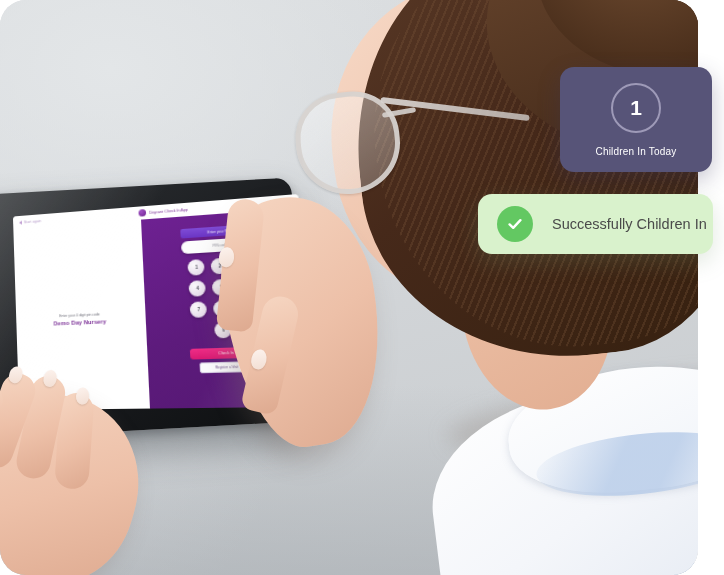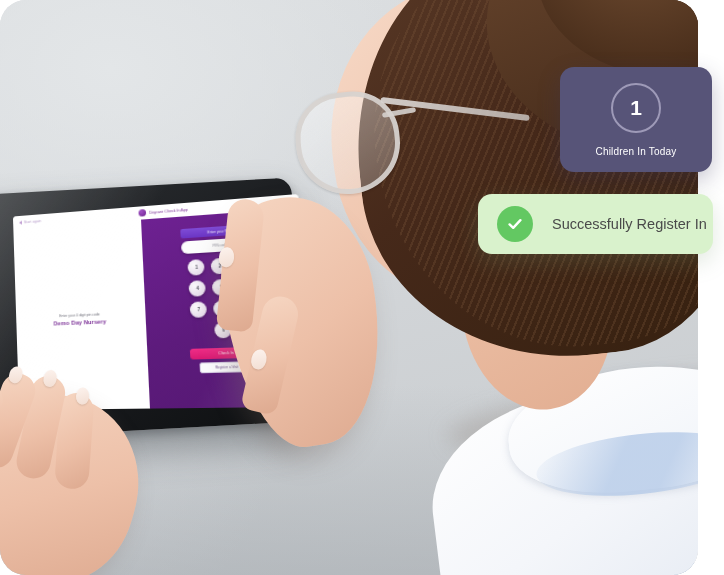--- a/index.html
+++ b/index.html
@@ -334,16 +334,16 @@
     </div>
     <span class="stat-label">Children In Today</span>
   </div>
 
   <div class="card-toast">
     <span class="check-circle">
       <svg width="20" height="20" viewBox="0 0 20 20" aria-hidden="true">
         <path d="M4.6 10.4 L8.2 13.8 L15.4 6.2" fill="none" stroke="#ffffff" stroke-width="2.4" stroke-linecap="round" stroke-linejoin="round"></path>
       </svg>
     </span>
-    <span class="toast-text">Successfully Register In</span>
+    <span class="toast-text">Successfully Children In</span>
   </div>
 
 </div>
 
 </body></html>

